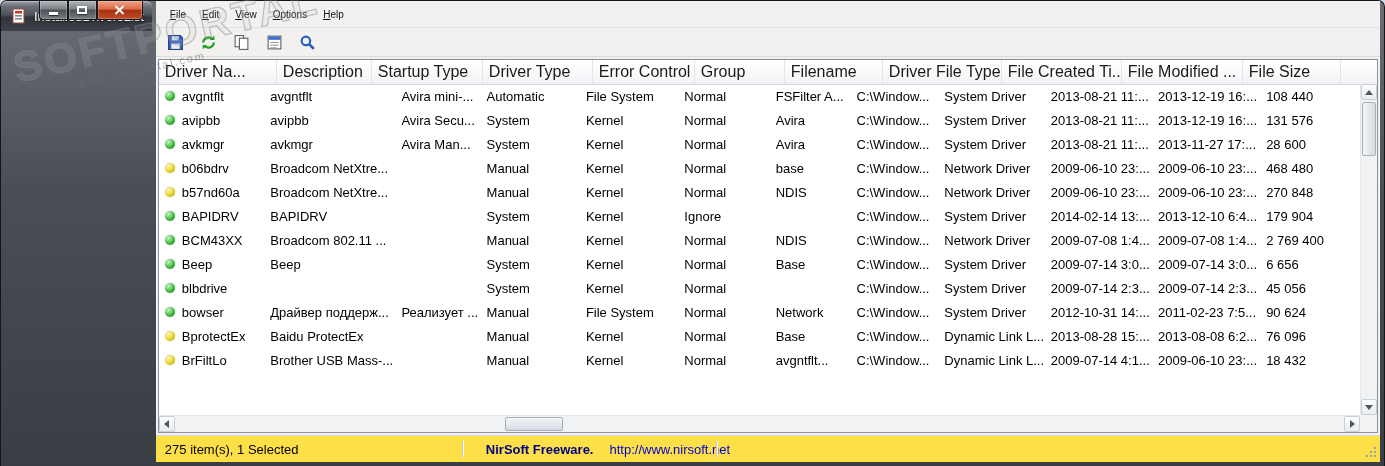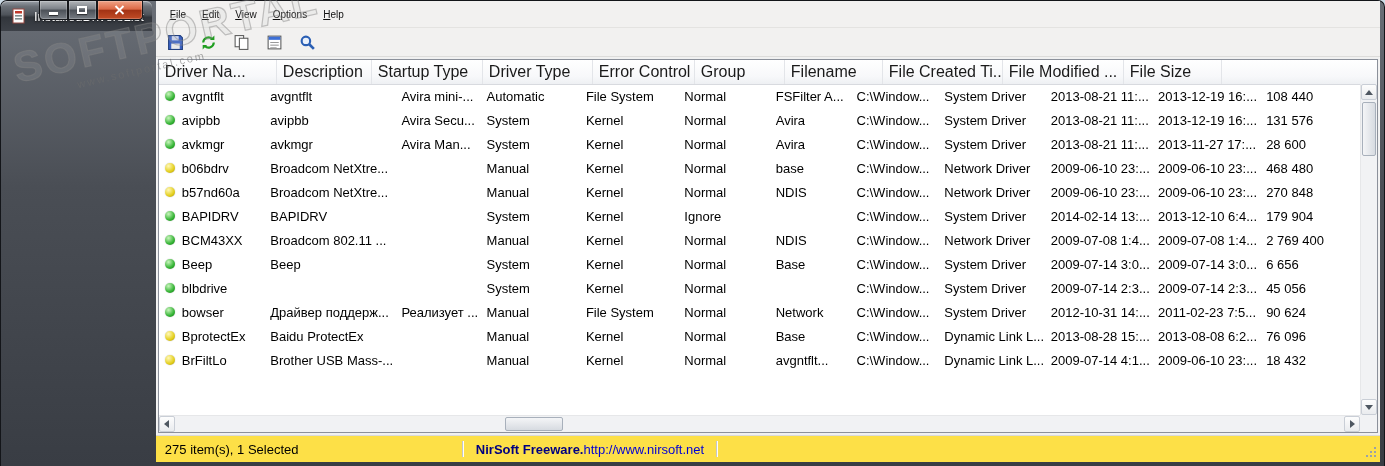--- a/index.html
+++ b/index.html
@@ -50,21 +50,21 @@
   .tri-down{width:0;height:0;border-left:4px solid transparent;border-right:4px solid transparent;border-top:5px solid #4e5761}
   .tri-left{width:0;height:0;border-top:4px solid transparent;border-bottom:4px solid transparent;border-right:5px solid #4e5761}
   .tri-right{width:0;height:0;border-top:4px solid transparent;border-bottom:4px solid transparent;border-left:5px solid #4e5761}
   .vthumb{position:absolute;left:1px;right:1px;top:18px;height:54px;background:linear-gradient(90deg,#f4f5f7,#d7dbe1);border:1px solid #a8b0bb;border-radius:2px;box-sizing:border-box}
   .hthumb{position:absolute;top:1px;bottom:1px;left:346px;width:58px;background:linear-gradient(180deg,#f4f5f7,#d7dbe1);border:1px solid #a8b0bb;border-radius:2px;box-sizing:border-box}
   
   .statusbar{height:26px;flex:0 0 26px;background:#fde047;border-top:1px solid #dadada;position:relative;display:flex;align-items:center;font-size:13px;color:#000}
   .sb-items{padding-left:9px}
   .sb-sep{position:absolute;top:5px;height:16px;border-left:1px solid #c7c7c7;box-shadow:1px 0 0 #fdfdfd}
   .sep1{left:306px}.sep2{left:560px}
-  .sb-freeware{position:absolute;left:320px;display:flex;gap:0;align-items:flex-end}
+  .sb-freeware{position:absolute;left:330px;display:flex;gap:16px;align-items:flex-end}
   .fw-label{color:#000080;font-weight:bold}
   .fw-link{color:#0000d6;text-decoration:none}
   .grip{position:absolute;right:3px;bottom:4px;width:14px;height:14px}
   .grip::before{content:"";position:absolute;right:1px;bottom:1px;width:2px;height:2px;background:#9aa1a8;
     box-shadow:-4px 0 0 #9aa1a8,-8px 0 0 #9aa1a8,0 -4px 0 #9aa1a8,-4px -4px 0 #9aa1a8,0 -8px 0 #9aa1a8}
   
   .watermark{position:absolute;left:16px;top:48px;width:330px;transform:rotate(-13deg);transform-origin:left center;z-index:60;pointer-events:none}
   .wm-brand{font-size:42px;font-weight:bold;letter-spacing:3px;color:rgba(200,200,200,.14);-webkit-text-stroke:1.2px rgba(130,130,130,.45);line-height:1}
   .wm-tm{font-size:13px;vertical-align:super;-webkit-text-stroke:.6px rgba(130,130,130,.45)}
   .wm-url{font-size:11px;color:rgba(110,110,110,.55);letter-spacing:2px;margin:2px 0 0 58px}
@@ -159,20 +159,21 @@
 
       <div class="listview">
         <div class="lv-header">
             <div class="hcell c0">Driver Na...</div>
             <div class="hcell c2">Description</div>
             <div class="hcell c3">Startup Type</div>
             <div class="hcell c4">Driver Type</div>
             <div class="hcell c5">Error Control</div>
             <div class="hcell c6">Group</div>
             <div class="hcell c7">Filename</div>
+            <div class="hcell c8">Driver File Type</div>
             <div class="hcell c9">File Created Ti...</div>
             <div class="hcell c10">File Modified ...</div>
             <div class="hcell c11">File Size</div>
             <div class="hcell c12"></div>
           </div>
         <div class="lv-rows">
             <div class="lv-row">
               <div class="cell c0">
                 <span class="dot green"></span>
                 <span>avgntflt</span>

